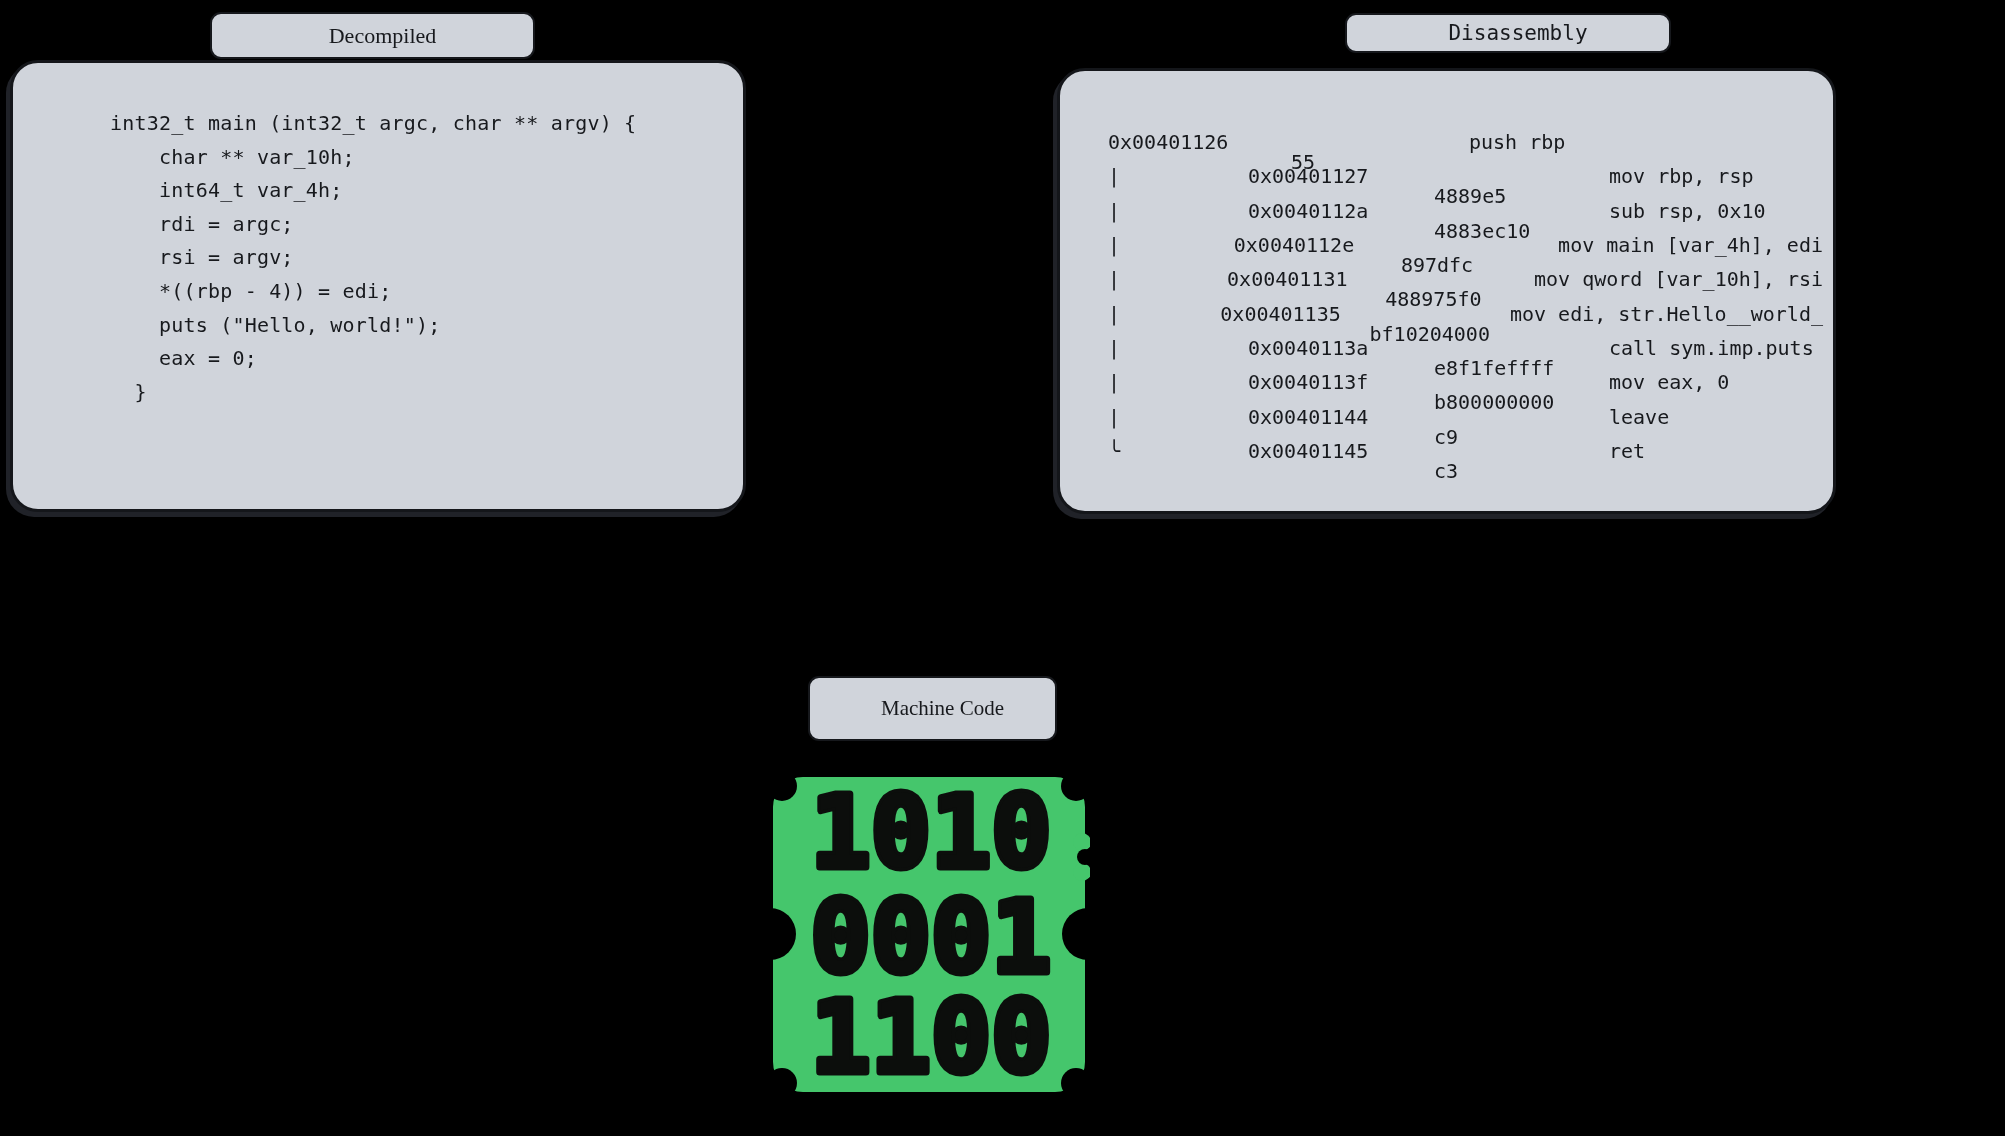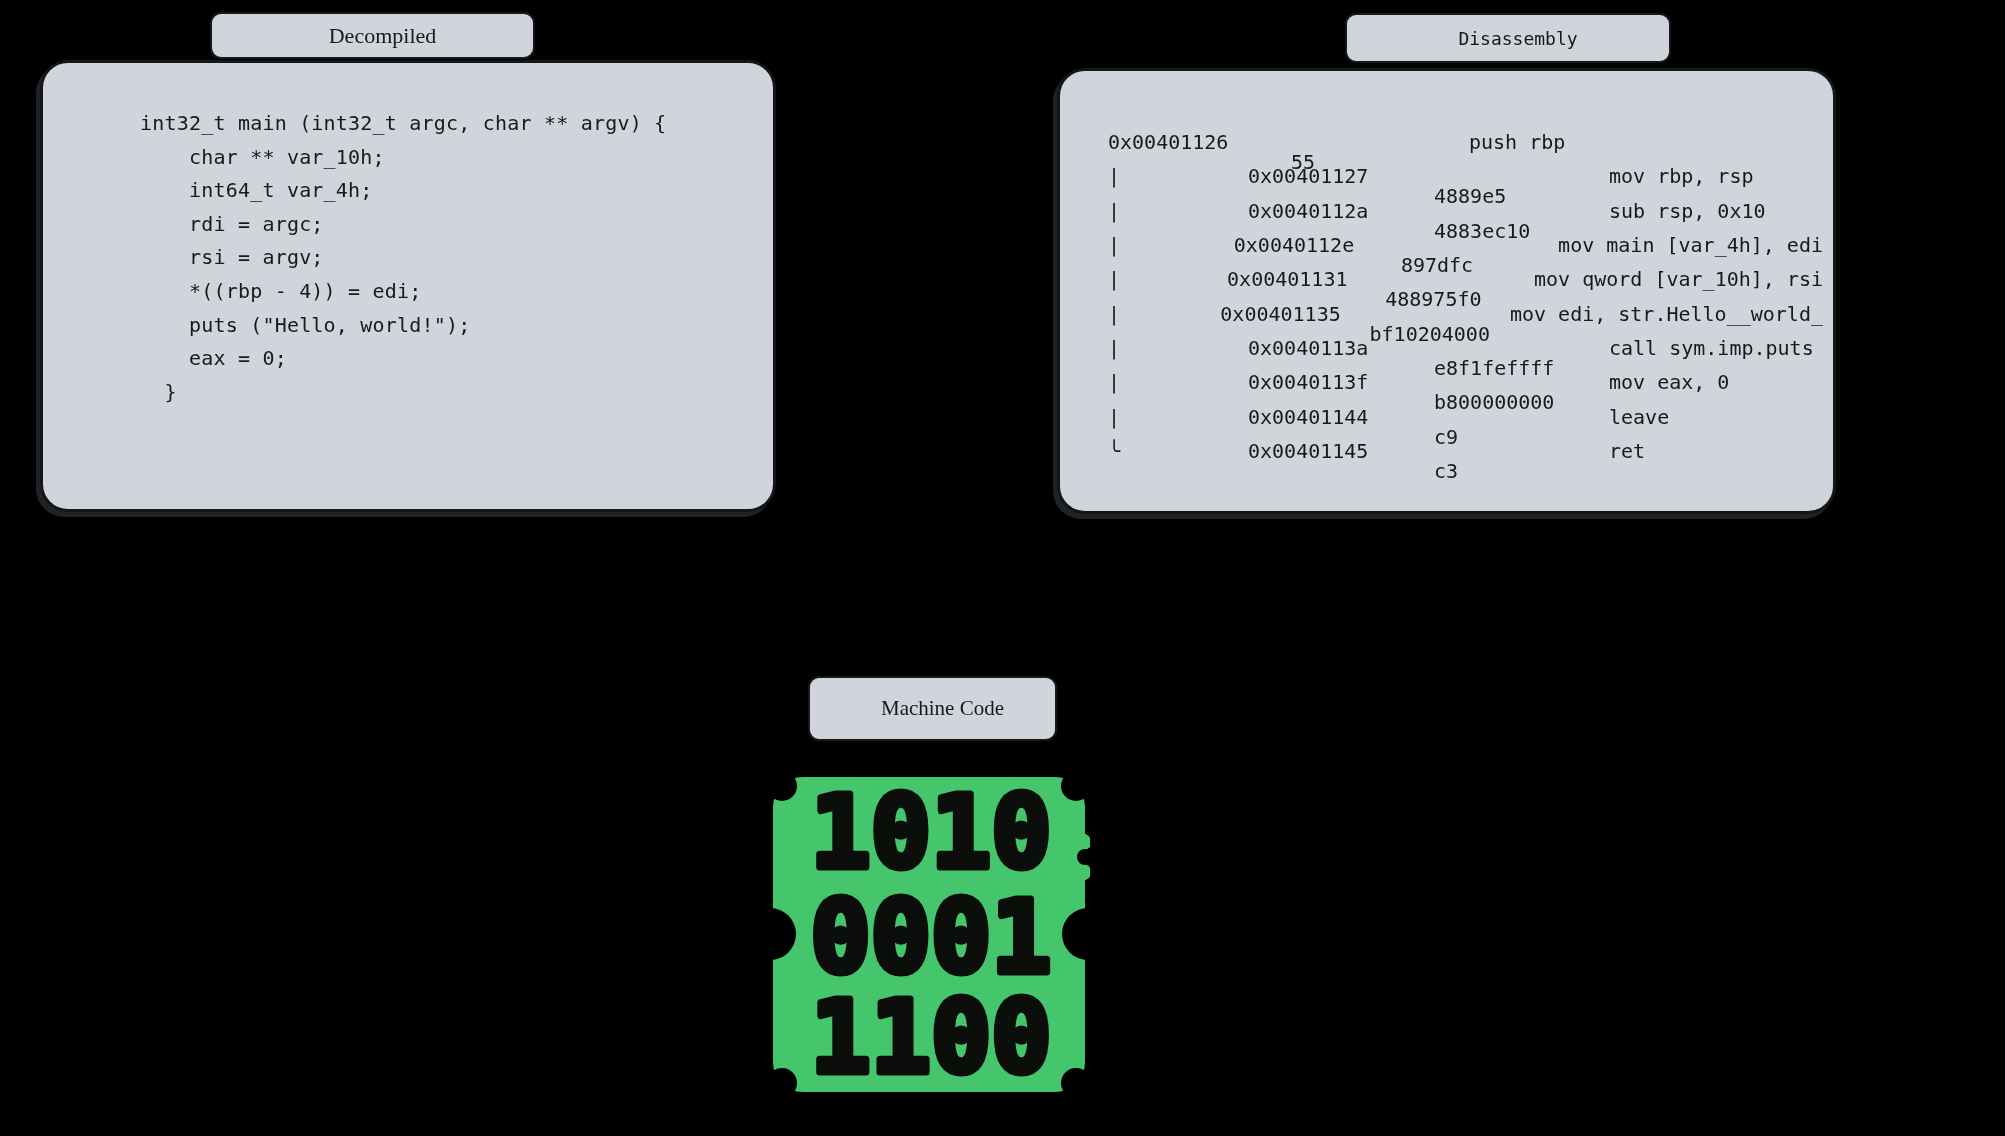--- a/index.html
+++ b/index.html
@@ -18,34 +18,34 @@
     border:2.5px solid #16181c;
     border-radius:11px;
     display:flex;align-items:center;justify-content:center;
     box-sizing:border-box;
     z-index:1;
     padding-left:20px;
   }
   .tab.hand{font-family:cursive;}
   .tab.mono{font-family:"DejaVu Sans Mono", monospace;}
   #tab-decompiled{left:210px;top:12px;width:325px;height:47px;font-size:22px;}
-  #tab-disassembly{left:1345px;top:13px;width:326px;height:50px;font-size:18px;}
+  #tab-disassembly{left:1345px;top:13px;width:326px;height:40px;font-size:21px;}
   #tab-machine{left:808px;top:676px;width:249px;height:65px;font-size:21px;}
 
   
   .panel{
     position:absolute;
     background:#d0d4db;
     border:3px solid #14161a;
     border-radius:28px;
     box-sizing:border-box;
     z-index:2;
     box-shadow:-4px 5px 0 rgba(35,38,44,0.9);
   }
-  #panel-decompiled{left:10px;top:60px;width:736px;height:452px;padding:44px 20px 0 97px;margin-left:30px;}
+  #panel-decompiled{left:10px;top:60px;width:736px;height:452px;padding:44px 20px 0 97px;}
   #panel-disassembly{left:1057px;top:68px;width:779px;height:446px;padding:54px 10px 0 48px;}
 
   .code-line{
     white-space:pre;
     font-size:20px;
     line-height:33.6px;
     letter-spacing:0.2px;
   }
 
   .dis-row{display:flex;height:34.3px;align-items:center;font-size:20px;}

